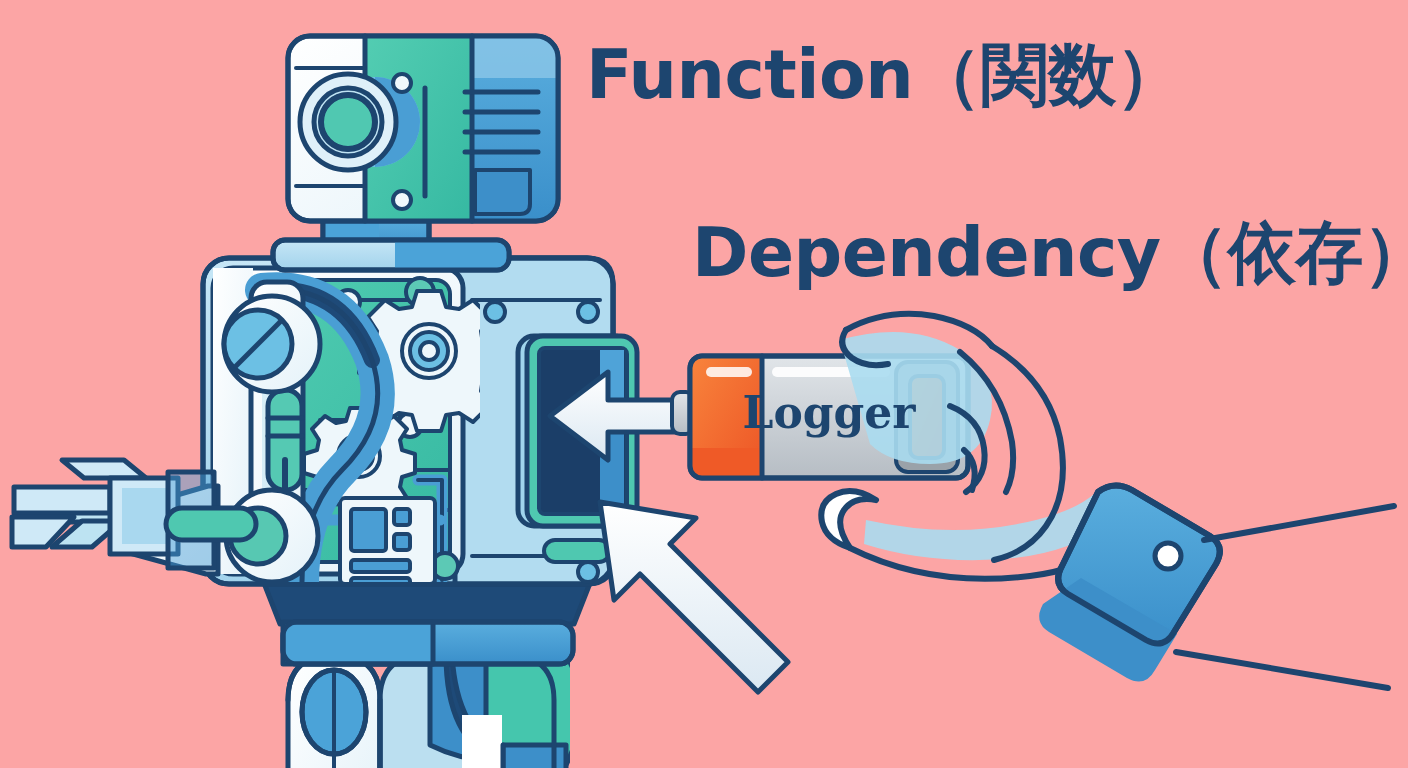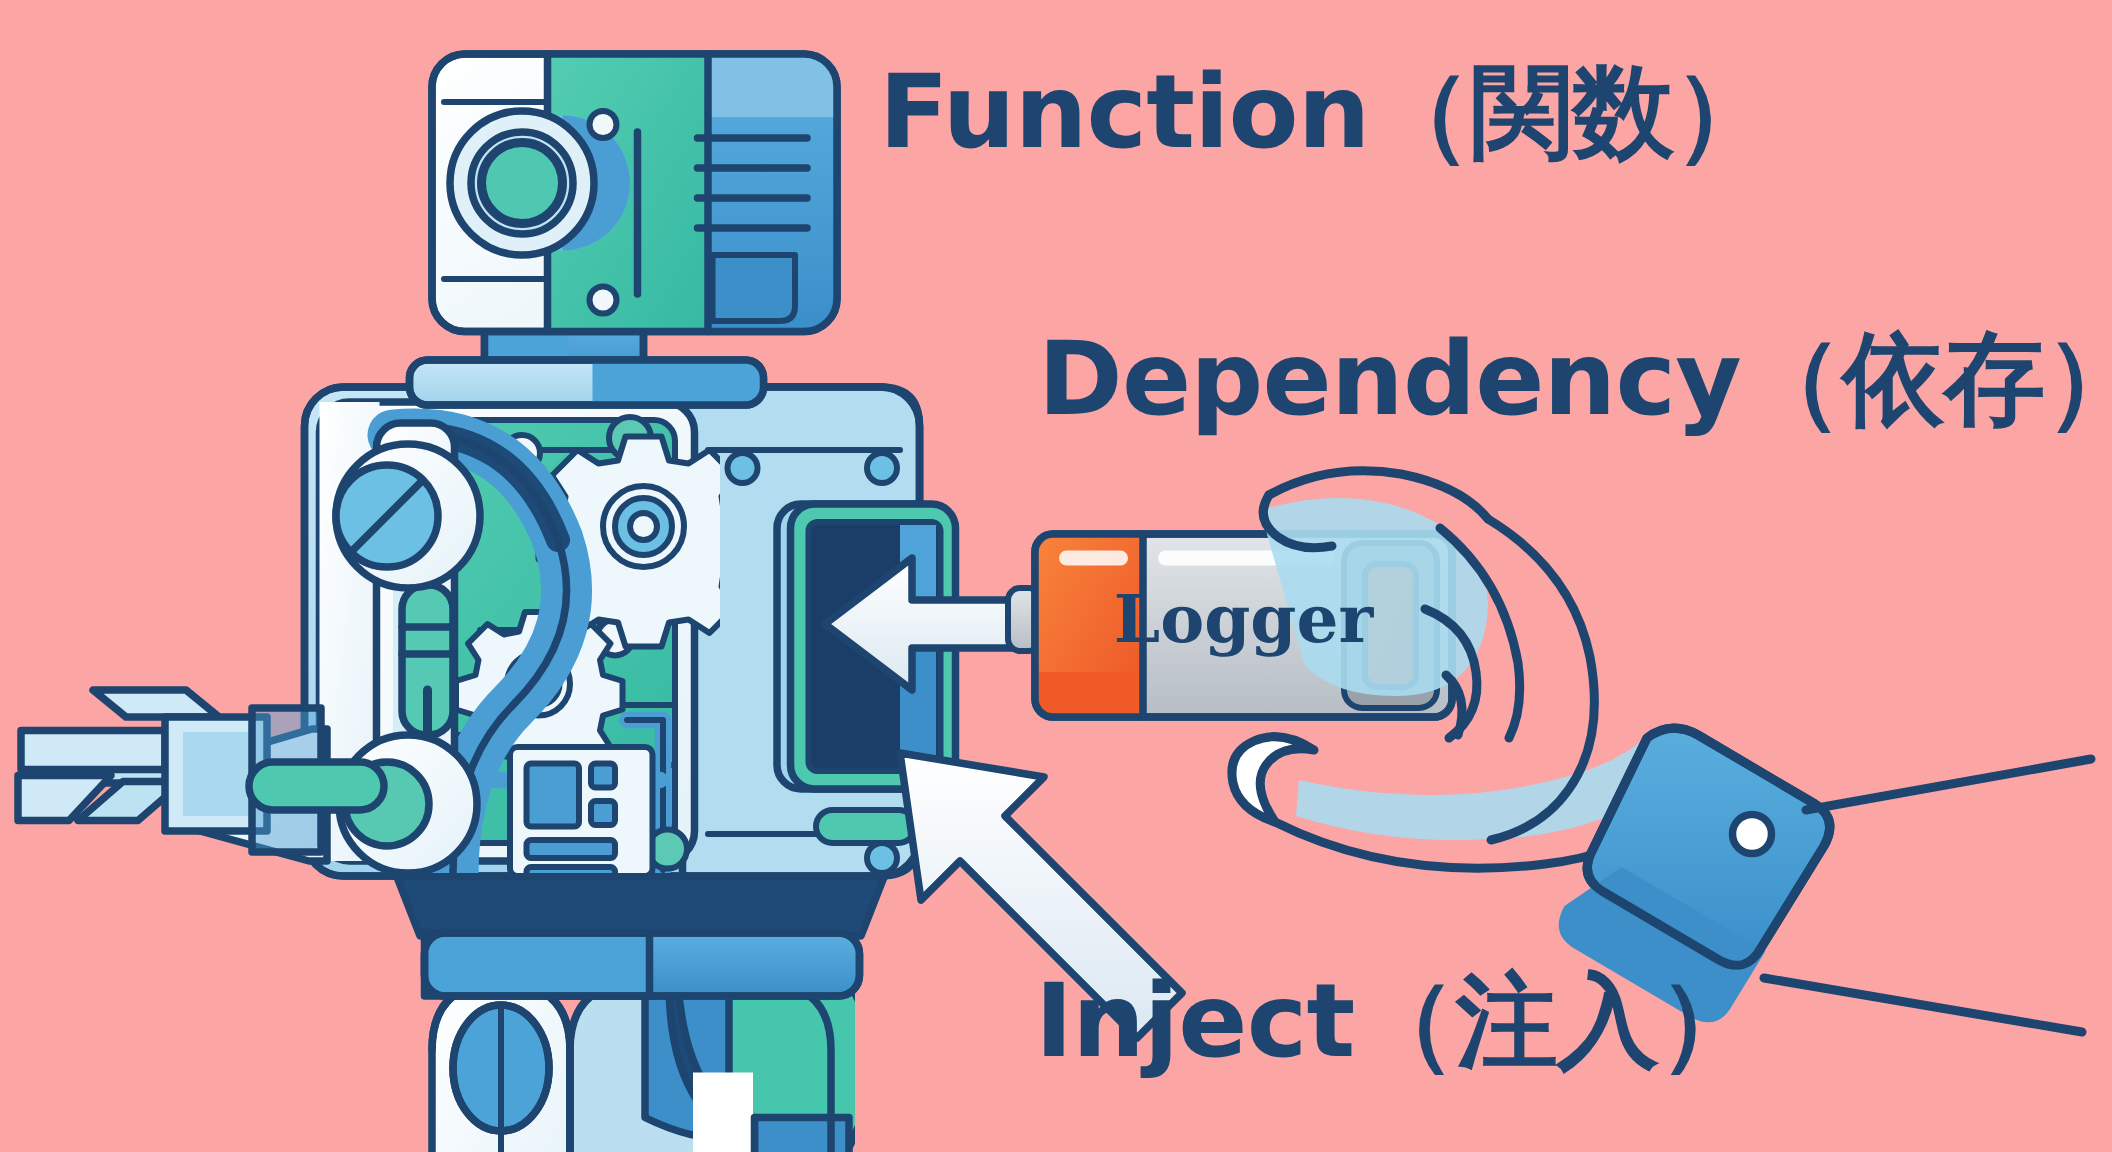--- a/index.html
+++ b/index.html
@@ -307,19 +307,18 @@
 
       <g>
         <path d="M600 502 l96 16 l-26 26 l118 118 l-30 30 l-118 -118 l-26 26 z" fill="url(#gArrow)"></path>
       </g>
 
     </g>
   </svg>
 
   <div class="lbl" id="lbl-function">Function（関数）</div>
   <div class="lbl" id="lbl-dependency">Dependency（依存）</div>
-  <div class="lbl" id="lbl-inject">Inject（注入）</div>
 
   <svg style="position:absolute;left:690px;top:356px;width:278px;height:122px;pointer-events:none" viewBox="0 0 278 122">
     <text id="logger-text" x="139" y="72" text-anchor="middle" font-family="DejaVu Serif, Liberation Serif, serif" font-size="44" font-weight="700" fill="#1d456f">Logger</text>
   </svg>
 
 </div>
 
 </body></html>

